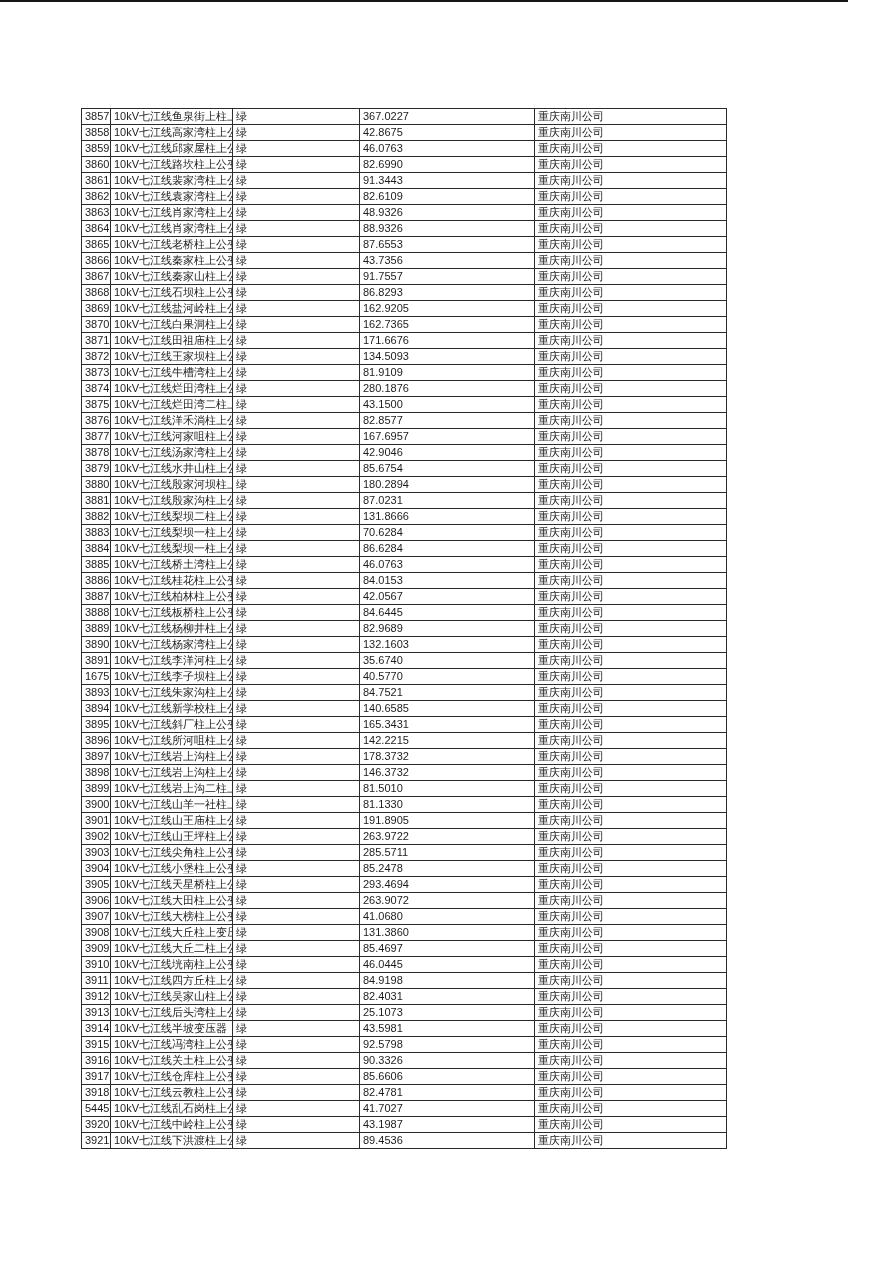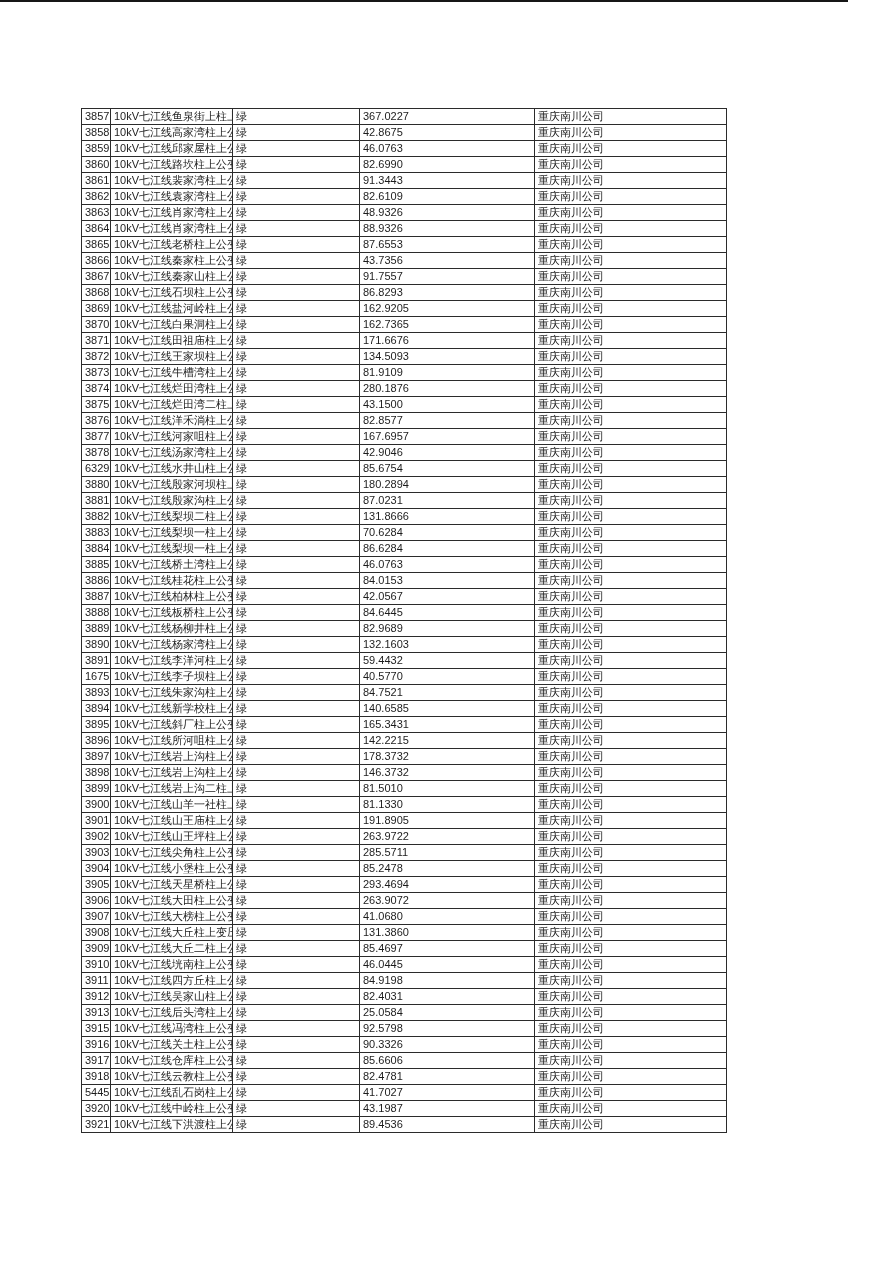--- a/index.html
+++ b/index.html
@@ -212,21 +212,21 @@
     <td class="c-company">重庆南川公司</td>
   </tr>
         <tr>
     <td class="c-id">3878</td>
     <td class="c-name">10kV七江线汤家湾柱上公</td>
     <td class="c-status">绿</td>
     <td class="c-value">42.9046</td>
     <td class="c-company">重庆南川公司</td>
   </tr>
         <tr>
-    <td class="c-id">6329</td>
+    <td class="c-id">3879</td>
     <td class="c-name">10kV七江线水井山柱上公</td>
     <td class="c-status">绿</td>
     <td class="c-value">85.6754</td>
     <td class="c-company">重庆南川公司</td>
   </tr>
         <tr>
     <td class="c-id">3880</td>
     <td class="c-name">10kV七江线殷家河坝柱上</td>
     <td class="c-status">绿</td>
     <td class="c-value">180.2894</td>
@@ -299,21 +299,21 @@
     <td class="c-id">3890</td>
     <td class="c-name">10kV七江线杨家湾柱上公</td>
     <td class="c-status">绿</td>
     <td class="c-value">132.1603</td>
     <td class="c-company">重庆南川公司</td>
   </tr>
         <tr>
     <td class="c-id">3891</td>
     <td class="c-name">10kV七江线李洋河柱上公</td>
     <td class="c-status">绿</td>
-    <td class="c-value">59.4432</td>
+    <td class="c-value">35.6740</td>
     <td class="c-company">重庆南川公司</td>
   </tr>
         <tr>
     <td class="c-id">1675</td>
     <td class="c-name">10kV七江线李子坝柱上公</td>
     <td class="c-status">绿</td>
     <td class="c-value">40.5770</td>
     <td class="c-company">重庆南川公司</td>
   </tr>
         <tr>
@@ -453,21 +453,28 @@
     <td class="c-id">3912</td>
     <td class="c-name">10kV七江线吴家山柱上公</td>
     <td class="c-status">绿</td>
     <td class="c-value">82.4031</td>
     <td class="c-company">重庆南川公司</td>
   </tr>
         <tr>
     <td class="c-id">3913</td>
     <td class="c-name">10kV七江线后头湾柱上公</td>
     <td class="c-status">绿</td>
-    <td class="c-value">25.0584</td>
+    <td class="c-value">25.1073</td>
+    <td class="c-company">重庆南川公司</td>
+  </tr>
+        <tr>
+    <td class="c-id">3914</td>
+    <td class="c-name">10kV七江线半坡变压器</td>
+    <td class="c-status">绿</td>
+    <td class="c-value">43.5981</td>
     <td class="c-company">重庆南川公司</td>
   </tr>
         <tr>
     <td class="c-id">3915</td>
     <td class="c-name">10kV七江线冯湾柱上公变</td>
     <td class="c-status">绿</td>
     <td class="c-value">92.5798</td>
     <td class="c-company">重庆南川公司</td>
   </tr>
         <tr>

